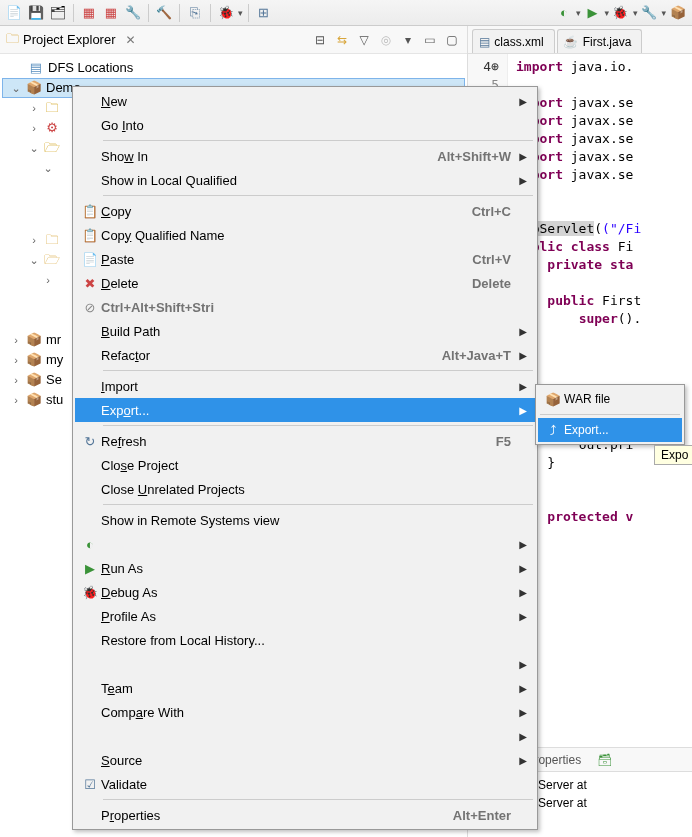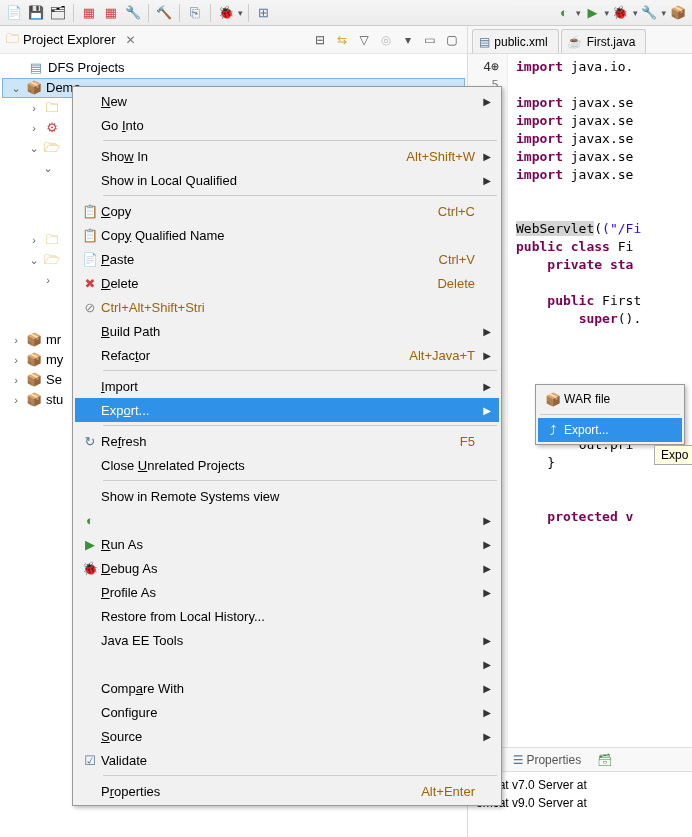--- a/index.html
+++ b/index.html
@@ -113,38 +113,38 @@
     }
     .btabs { height:24px; display:flex;align-items:flex-end;border-bottom:1px solid #ddd; padding-left:4px; background:#f8f8f8;}
     .btab { height:22px; display:flex;align-items:center; gap:3px; padding:0 8px; color:#555;}
     .blist { padding:4px 8px;}
     .blist div{ display:flex;align-items:center;gap:6px; height:18px;}
 
     
     .ctx-menu {
       position:absolute;
       top:86px; left:72px;
-      width:430px;
+      width:466px;
       background:#f1f1f1;
       border:1px solid #999;
       box-shadow:2px 2px 4px rgba(0,0,0,0.25);
       z-index:20;
       font-size:13px;
       padding:2px;
     }
     .ctx-item {
       display:flex; align-items:center; height:24px;
       padding:0 24px 0 4px;
       background:#f1f1f1;
       position:relative;
     }
     .ctx-icon { width:22px; display:flex;align-items:center;justify-content:center; font-size:13px;}
     .ctx-label { flex:1; }
     .ctx-label .mn { text-decoration: underline; }
-    .ctx-short { color:#a16207; }
+    .ctx-short { color:#737373;font-weight:bold; }
     .ctx-arrow { position:absolute; right:8px; font-size:10px; color:#333;}
     .ctx-chk { width:22px; display:flex;align-items:center;justify-content:center;}
     .ctx-item.highlight { background:#2f92e8; color:#fff; }
     .ctx-item.highlight .ctx-arrow { color:#fff;}
     .ctx-item.disabled { color:#888;}
     .ctx-sep { height:1px; background:#ccc; margin:3px 2px 3px 28px;}
     
     .sub-menu {
       position:absolute;
       top:384px; left:535px;
@@ -216,21 +216,21 @@
       <span class="panel-tool">▽</span>
       <span class="panel-tool" style="color:#bbb;">◎</span>
       <span class="panel-tool">▾</span>
       <span class="panel-tool">▭</span>
       <span class="panel-tool">▢</span>
     </div>
     <div class="tree">
       <div class="tree-row">
         <span class="indent" style="width:14px;"></span>
         <span class="ticon" style="color:#5a8fbf;">▤</span>
-        <span>DFS Projects</span>
+        <span>DFS Locations</span>
       </div>
       <div class="tree-row selected">
         <span class="twisty">⌄</span>
         <span class="ticon package-blue">📦</span>
         <span>Demo</span>
       </div>
       <div class="tree-row">
         <span class="indent" style="width:14px;"></span>
         <span class="twisty">›</span>
         <span class="ticon" style="color:#c90;">🗀</span>
@@ -287,21 +287,21 @@
         <span class="ticon package-blue">📦</span>
         <span>stu</span>
       </div>
     </div>
   </div>
 
   <div class="right-area">
     <div class="editor-tabs">
       <div class="etab">
         <span style="color:#579;">▤</span>
-        <span>public.xml</span>
+        <span>class.xml</span>
       </div>
       <div class="etab">
         <span style="color:#579;">☕</span>
         <span>First.java</span>
       </div>
     </div>
     <div class="code-area">
       <div class="gutter">
         <div style="color:#333;">4⊕</div>
         <div>5</div>
@@ -427,20 +427,24 @@
     <span class="ctx-arrow">▶</span>
   </div>
   <div class="ctx-sep"></div>
   <div class="ctx-item">
     <span class="ctx-icon" style="color:#579;">↻</span>
     <span class="ctx-label"><span>Re<span class="mn">f</span>resh</span></span>
     <span class="ctx-short">F5</span>
   </div>
   <div class="ctx-item">
     <span class="ctx-icon"></span>
+    <span class="ctx-label"><span>Clo<span class="mn">s</span>e Project</span></span>
+  </div>
+  <div class="ctx-item">
+    <span class="ctx-icon"></span>
     <span class="ctx-label"><span>Close <span class="mn">U</span>nrelated Projects</span></span>
   </div>
   <div class="ctx-sep"></div>
   <div class="ctx-item">
     <span class="ctx-icon"></span>
     <span class="ctx-label">Show in Remote Systems view</span>
   </div>
   <div class="ctx-item">
     <span class="ctx-icon" style="color:#3a9238;">◐</span>
     <span class="ctx-arrow">▶</span>
@@ -459,35 +463,34 @@
     <span class="ctx-icon"></span>
     <span class="ctx-label"><span><span class="mn">P</span>rofile As</span></span>
     <span class="ctx-arrow">▶</span>
   </div>
   <div class="ctx-item">
     <span class="ctx-icon"></span>
     <span class="ctx-label">Restore from Local History...</span>
   </div>
   <div class="ctx-item">
     <span class="ctx-icon"></span>
-    <span class="ctx-label">Java EE Tools</span>
-    <span class="ctx-arrow">▶</span>
-  </div>
-  <div class="ctx-item">
-    <span class="ctx-icon"></span>
+    <span class="ctx-arrow">▶</span>
+  </div>
+  <div class="ctx-item">
+    <span class="ctx-icon"></span>
+    <span class="ctx-label"><span>T<span class="mn">e</span>am</span></span>
     <span class="ctx-arrow">▶</span>
   </div>
   <div class="ctx-item">
     <span class="ctx-icon"></span>
     <span class="ctx-label"><span>Comp<span class="mn">a</span>re With</span></span>
     <span class="ctx-arrow">▶</span>
   </div>
   <div class="ctx-item">
     <span class="ctx-icon"></span>
-    <span class="ctx-label"><span>Confi<span class="mn">g</span>ure</span></span>
     <span class="ctx-arrow">▶</span>
   </div>
   <div class="ctx-item">
     <span class="ctx-icon"></span>
     <span class="ctx-label"><span><span class="mn">S</span>ource</span></span>
     <span class="ctx-arrow">▶</span>
   </div>
   <div class="ctx-item">
     <span class="ctx-chk" style="color:#579;">☑</span>
     <span class="ctx-label">Validate</span>

